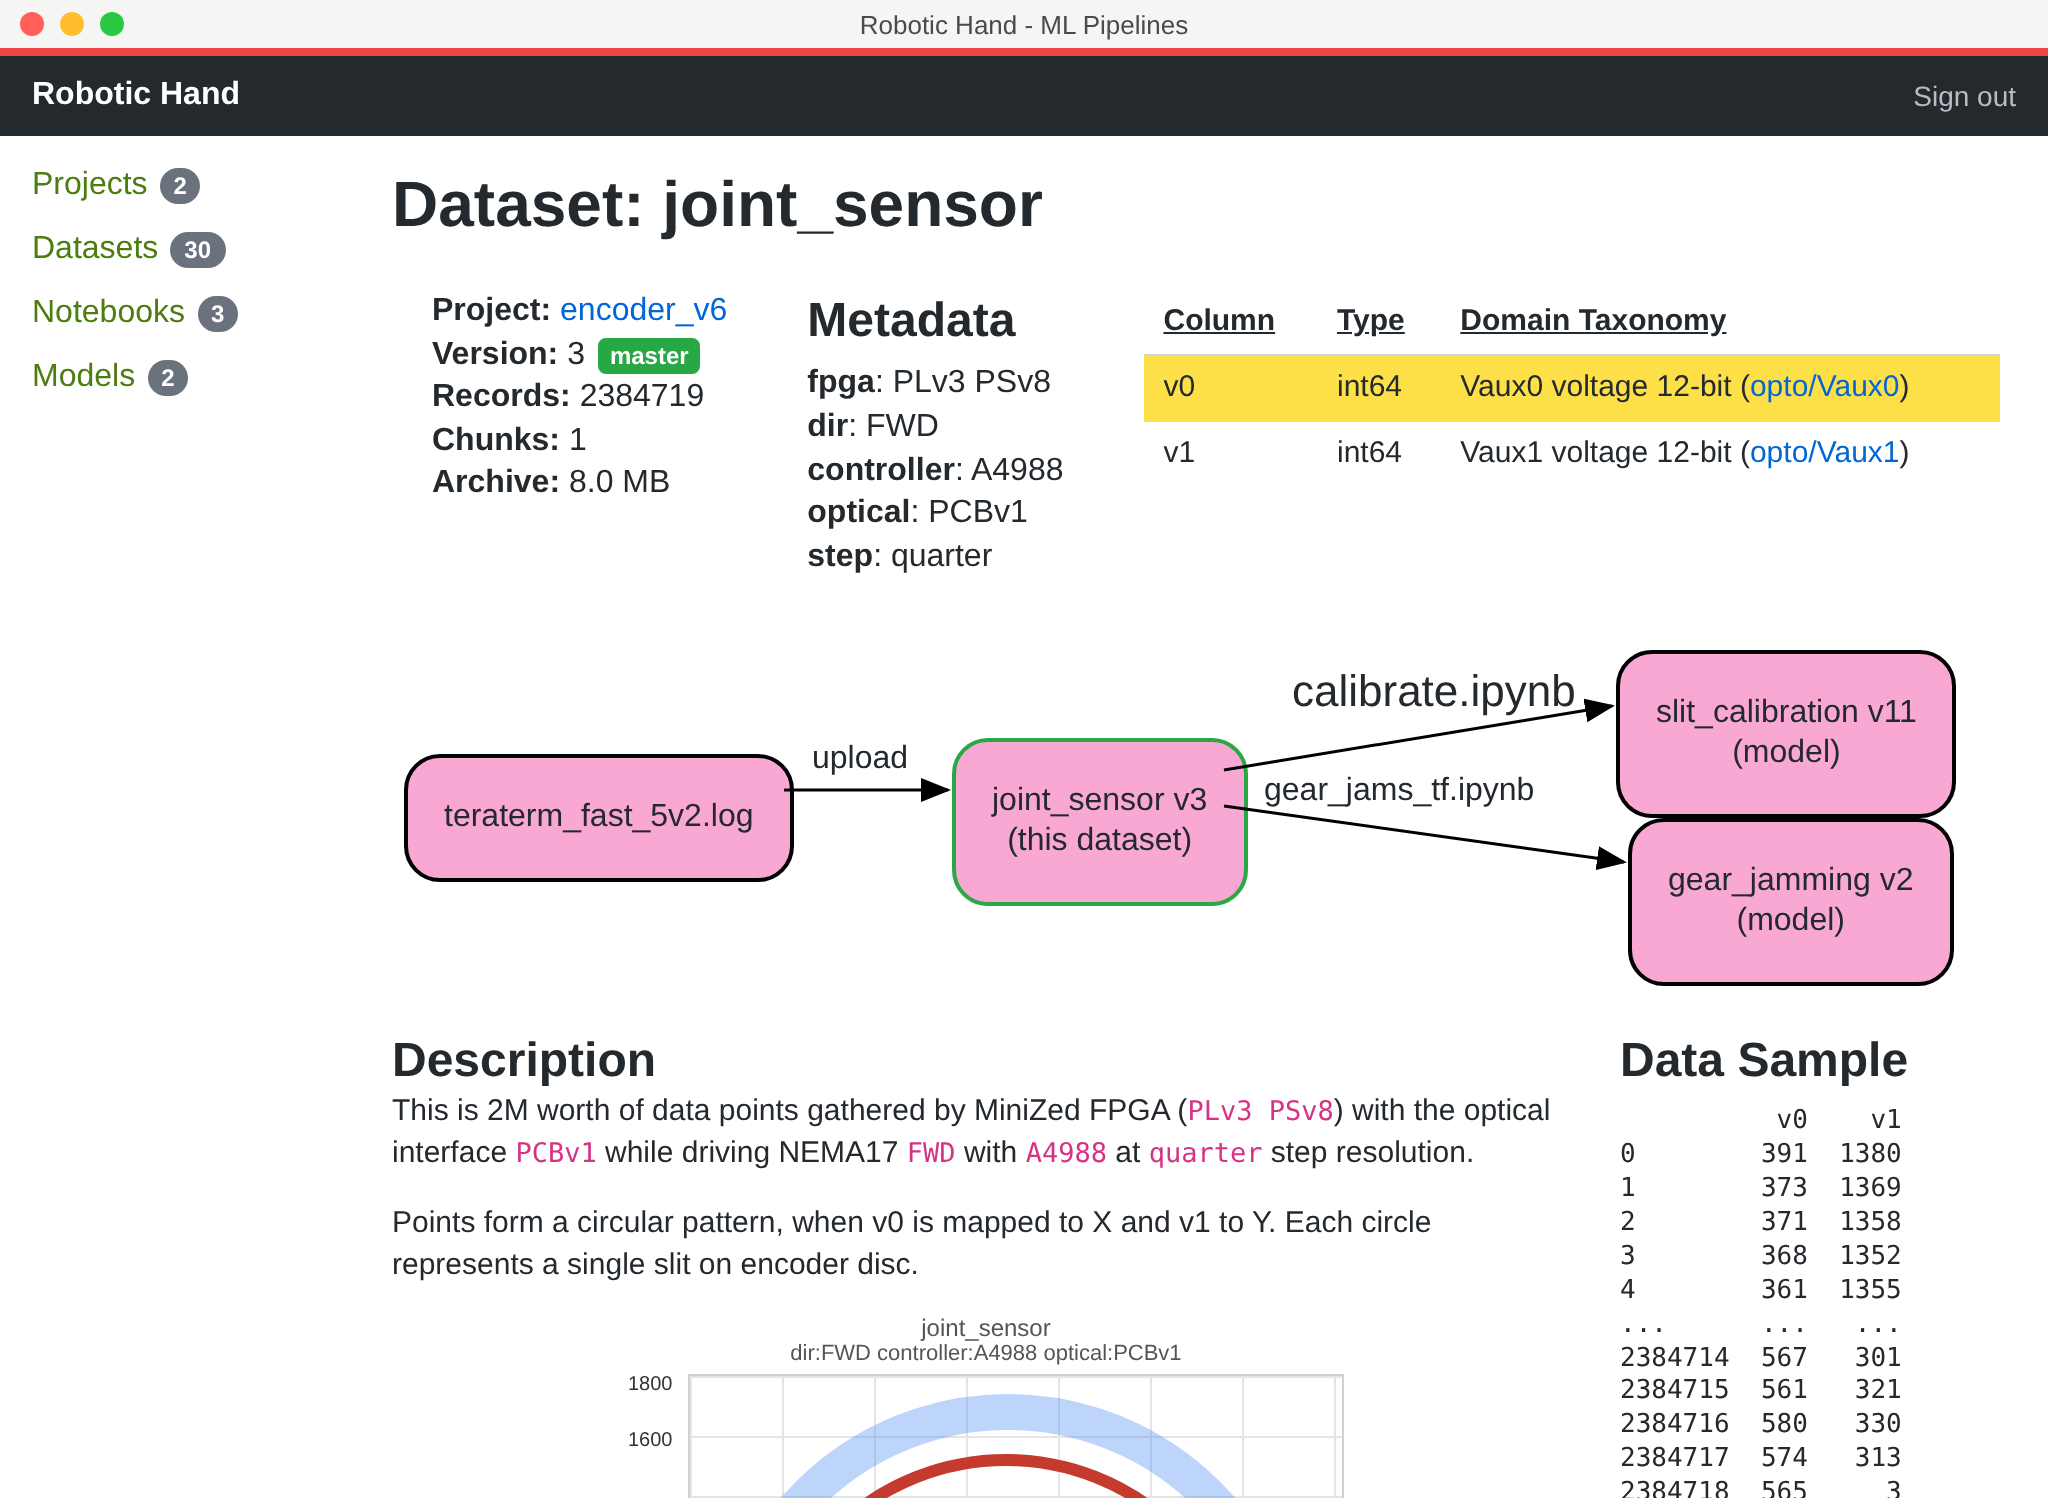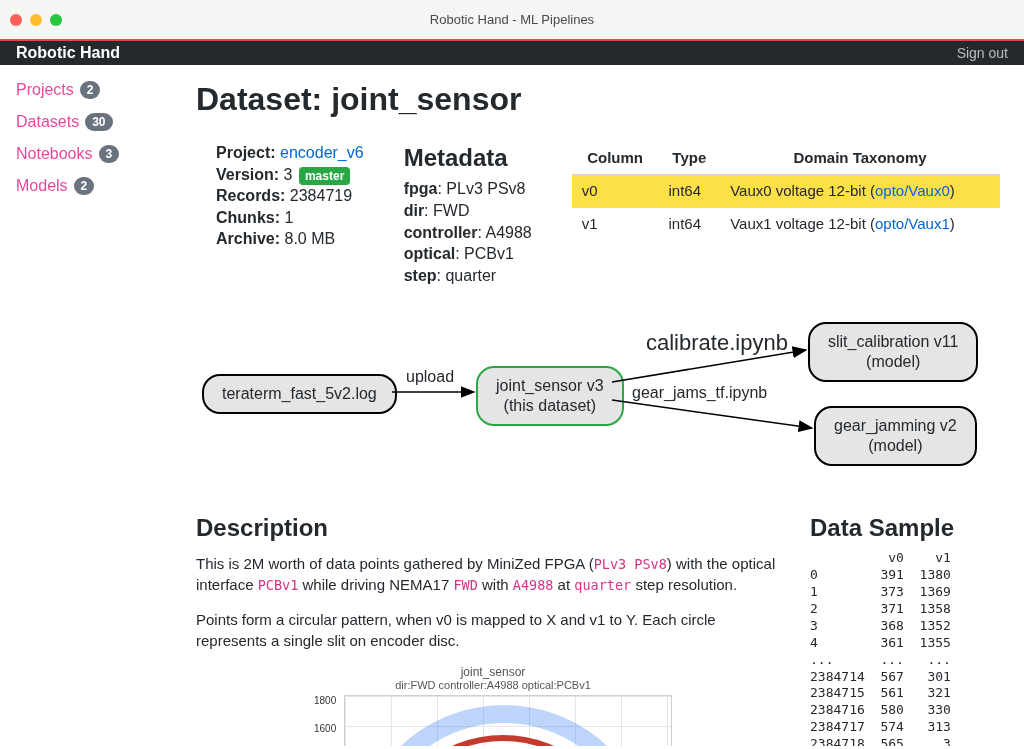--- a/index.html
+++ b/index.html
@@ -1,67 +1,67 @@
 <!DOCTYPE html>
 <html><head>
 <meta charset="utf-8">
 <style>
 * { box-sizing: border-box; margin: 0; padding: 0; }
 body { font-family: -apple-system, BlinkMacSystemFont, "Segoe UI", Helvetica, Arial, sans-serif; font-size: 16px; color: #24292e; background: #fff; width: 1024px; height: 749px; overflow: hidden; }
 
 
-.mac-titlebar { height: 41px; background: #f5f5f4; border-bottom: 2px solid #ef4444; display: flex; align-items: center; position: relative; }
+.mac-titlebar { height: 28px; background: #f5f5f4; border-bottom: 4px solid #ef4444; display: flex; align-items: center; position: relative; }
 .traffic-lights { display: flex; gap: 8px; padding-left: 10px; }
 .tl { width: 12px; height: 12px; border-radius: 50%; }
 .tl-red { background: #ff5f57; }
 .tl-yellow { background: #febc2e; }
 .tl-green { background: #28c840; }
 .mac-title { position: absolute; left: 0; right: 0; text-align: center; font-size: 13px; color: #4a4a4a; pointer-events: none; }
 
 
-.navbar { height: 24px; background: #24292e; display: flex; align-items: center; justify-content: space-between; padding: 12px 16px; }
+.navbar { height: 40px; background: #24292e; display: flex; align-items: center; justify-content: space-between; padding: 12px 16px; }
 .brand-wrap { width: 164px; display: flex; align-items: center; }
 .brand { color: #fff; font-size: 16px; font-weight: 600; }
 .signout { color: #b7bdc3; font-size: 14px; text-decoration: none; cursor: pointer; }
 
 
 .app-body { display: flex; height: calc(749px - 28px - 40px); }
 .sidebar { width: 180px; padding: 16px; display: flex; flex-direction: column; gap: 14px; }
 .sb-item { display: flex; align-items: center; gap: 6px; color: #0366d6; font-size: 16px; cursor: pointer; }
-.sb-item .label { color: #ec4899; text-align: center; }
+.sb-item .label { color: #4d7c0f; text-align: center; }
 .count-badge { background: #6a737d; color: #fff; border-radius: 10px; font-size: 12px; padding: 1px 7px; font-weight: 600; line-height: 16px; }
 
 .main { flex: 1; padding: 16px 24px 0 16px; overflow-y: auto; }
 h1.page-title { font-size: 32px; font-weight: 700; margin-bottom: 24px; }
 
 .info-row { display: flex; gap: 40px; margin-bottom: 28px; margin-left: 20px; }
 .info-col { font-size: 16px; line-height: 1.35; }
 .info-col .kv { white-space: nowrap; }
 .info-col .k { font-weight: 600; }
 .link { color: #0366d6; text-decoration: none; }
 .master-badge { background: #28a745; color: #fff; font-size: 12px; font-weight: 700; padding: 2px 6px; border-radius: 4px; margin-left: 2px; }
 .meta-head { font-size: 24px; font-weight: 700; margin-bottom: 4px; }
 
 .schema-col { flex: 1; }
 .schema-head { font-size: 24px; font-weight: 700; margin-bottom: 6px; }
 table.schema { border-collapse: collapse; width: 100%; font-size: 15px; }
-table.schema th { text-align: center; font-weight: 600; padding: 6px 10px; border-bottom: 1px solid #d1d5da; }
+table.schema th { text-align: left; font-weight: 600; padding: 6px 10px; border-bottom: 1px solid #d1d5da; text-decoration: underline; }
 table.schema td { padding: 6px 10px; }
 table.schema tr.striped { background: #fde047; }
 
 
 .flow { position: relative; height: 170px; margin: 10px 0 30px 0; }
-.flow-box { position: absolute; border: 2px solid #000; border-radius: 18px; padding: 8px 18px; text-align: center; background: #e5e5e5; font-size: 16px; line-height: 1.25; }
+.flow-box { position: absolute; border: 2px solid #000; border-radius: 18px; padding: 20px 18px; text-align: center; background: #f9a8d4; font-size: 16px; line-height: 1.25; }
 .flow-box.green { border-color: #2ba745; }
 .flow svg { position: absolute; left: 0; top: 0; }
 
 
 .desc-row { display: flex; gap: 20px; }
 .desc-col { flex: 1; }
-.desc-head { font-size: 24px; font-weight: 700; margin-bottom: 11px; }
+.desc-head { font-size: 24px; font-weight: 700; margin-bottom: 0; }
 .desc-col p { font-size: 15px; line-height: 1.4; margin-bottom: 14px; }
 code.inline { color: #d63384; font-family: ui-monospace, SFMono-Regular, Menlo, monospace; font-size: 13.5px; }
 
 
 .sample-col { width: 190px; }
 .sample-head { font-size: 24px; font-weight: 700; margin-bottom: 8px; }
 pre.sample { font-family: ui-monospace, SFMono-Regular, Menlo, monospace; font-size: 13px; line-height: 1.3; white-space: pre; }
 
 
 .plot { margin-top: 4px; text-align: center; font-size: 12px; color: #555; height: 110px; overflow: hidden; }

